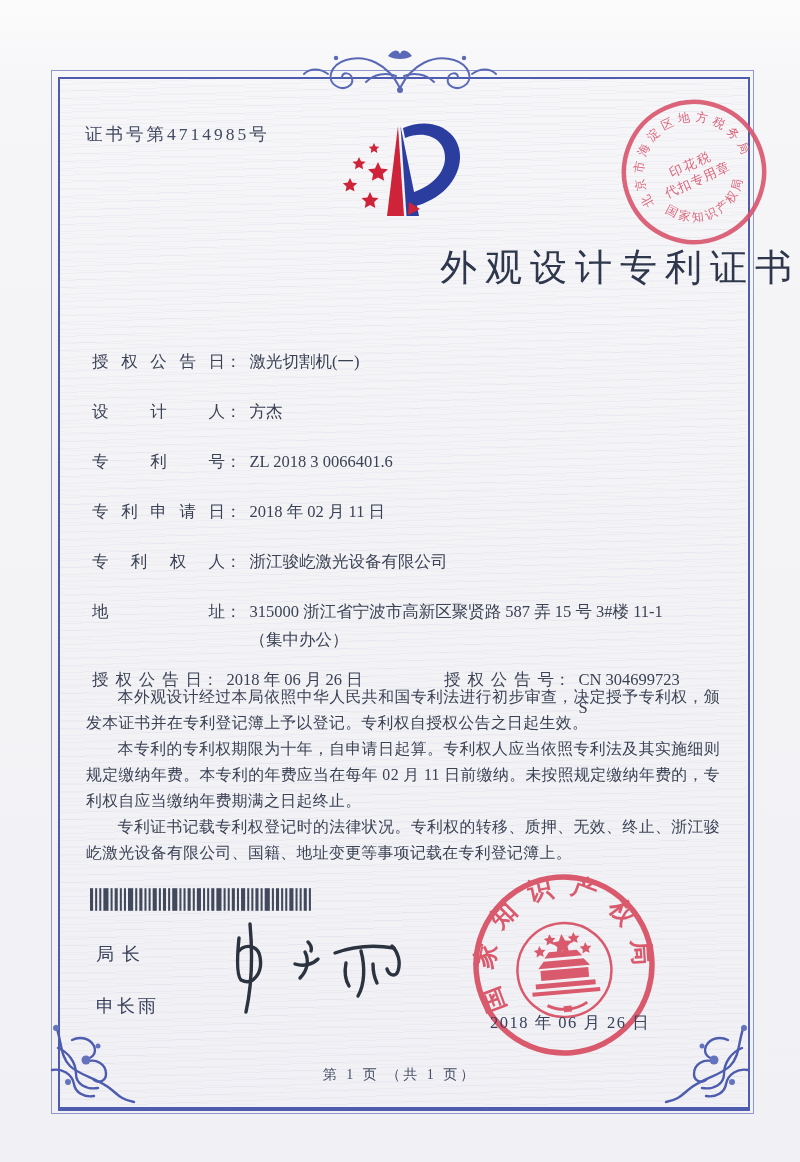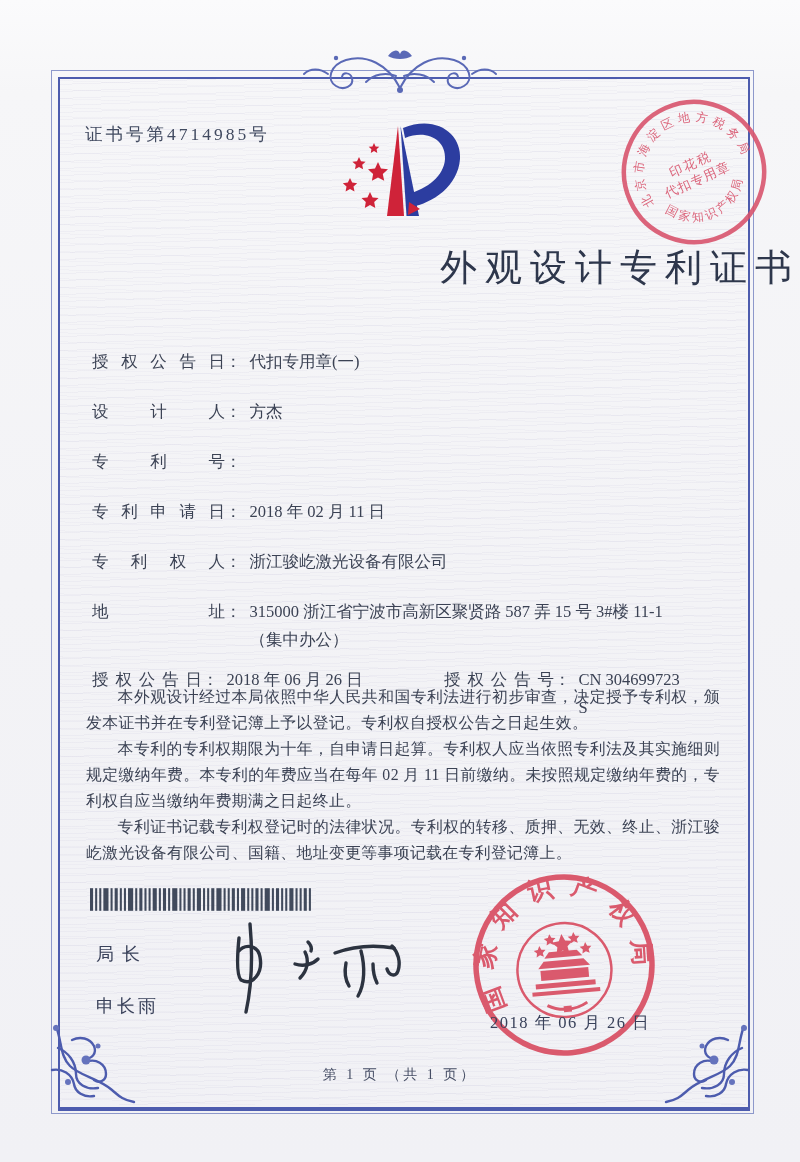--- a/index.html
+++ b/index.html
@@ -157,30 +157,31 @@
       <text x="86" y="99" text-anchor="middle" font-size="13" letter-spacing="1" fill="#d8516a">代扣专用章</text>
     </g>
   </svg>
 
   <div class="title">外观设计专利证书</div>
 
   <div class="fields">
     <div class="frow">
       <span class="flabel">授权公告日</span>
         <span class="fcolon">：</span>
-        <span class="fvalue">代扣专用章(一)</span>
+        <span class="fvalue">激光切割机(一)</span>
     </div>
     <div class="frow">
       <span class="flabel">设计人</span>
         <span class="fcolon">：</span>
         <span class="fvalue">方杰</span>
     </div>
     <div class="frow">
       <span class="flabel">专利号</span>
         <span class="fcolon">：</span>
+        <span class="fvalue">ZL 2018 3 0066401.6</span>
     </div>
     <div class="frow">
       <span class="flabel">专利申请日</span>
         <span class="fcolon">：</span>
         <span class="fvalue">2018 年 02 月 11 日</span>
     </div>
     <div class="frow">
       <span class="flabel">专利权人</span>
         <span class="fcolon">：</span>
         <span class="fvalue">浙江骏屹激光设备有限公司</span>

